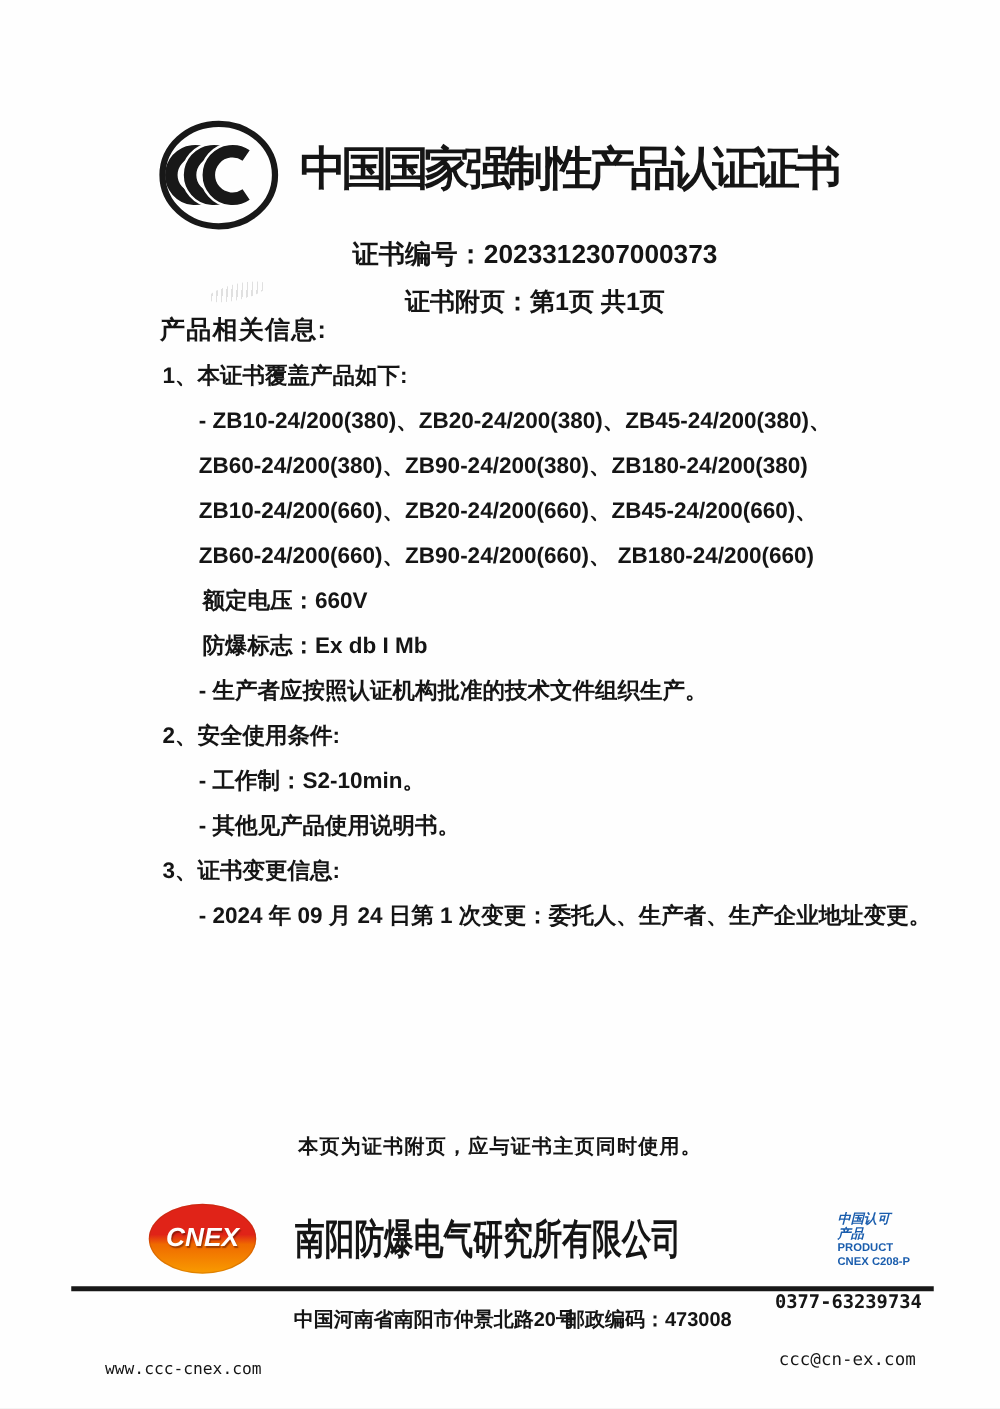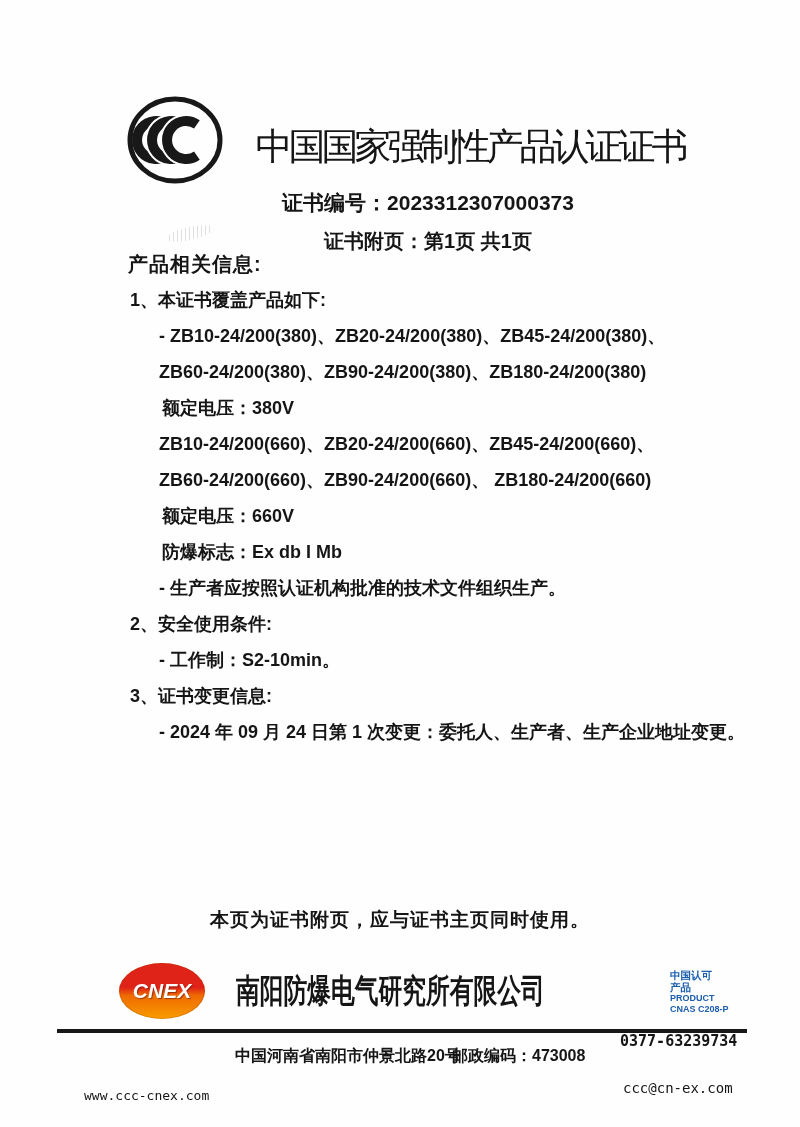--- a/index.html
+++ b/index.html
@@ -8,22 +8,22 @@
     width:800px;height:1127px;
     margin:0 auto;
     background:#fefefe;
     font-family:"Liberation Sans",sans-serif;
     color:#151515;
     overflow:hidden;
   }
   
   .ccc-logo{position:absolute;left:125px;top:94px;width:100px;height:92px;}
   .doc-title{
-    position:absolute;left:240px;top:122px;width:460px;
-    text-align:center;font-size:37px;font-weight:400;letter-spacing:-4px;
+    position:absolute;left:240px;top:110px;width:460px;
+    font-size:37px;font-weight:700;letter-spacing:-4px;
     white-space:nowrap;
   }
   
   .cert-meta{position:absolute;left:0;top:189px;width:800px;text-align:center;padding-left:28px;}
   .cert-no{font-size:21px;font-weight:700;letter-spacing:0;white-space:pre;}
   .cert-page{font-size:20px;font-weight:700;margin-top:11px;white-space:pre;}
   .smudge{
     position:absolute;left:166px;top:227px;width:48px;height:13px;
     background:repeating-linear-gradient(105deg,#9a9a9a 0 1px,transparent 1px 4px);
     opacity:.30;transform:rotate(-13deg);border-radius:50%;
@@ -36,21 +36,21 @@
     font-family:"Liberation Sans",sans-serif;
   }
   .bline.heading{font-size:20px;letter-spacing:1px;}
   .ind0{padding-left:0;}
   .ind1{padding-left:2px;}
   .ind2{padding-left:31px;}
   .ind3{padding-left:34px;}
   
   .note-line{
     position:absolute;left:0;top:907px;width:800px;text-align:center;
-    font-size:19px;font-weight:700;letter-spacing:1px;white-space:pre;
+    font-size:16px;font-weight:700;letter-spacing:1px;white-space:pre;
   }
   
   .cnex-logo{
     position:absolute;left:119px;top:963px;width:86px;height:56px;
     border-radius:50%;
     background:linear-gradient(180deg,#e02318 0%,#e02318 44%,#ef6a00 58%,#f99c00 100%);
     display:flex;align-items:center;justify-content:center;
     box-shadow:0 0 0 1px rgba(150,60,0,.25) inset;
   }
   .cnex-text{
@@ -61,21 +61,21 @@
   .company-name{
     position:absolute;left:236px;top:969px;
     font-size:33px;font-weight:700;white-space:nowrap;
     transform:scaleX(.72);transform-origin:left center;
   }
   .cnas-logo{position:absolute;left:593px;top:964px;width:74px;height:57px;}
   .cnas-side{
     position:absolute;left:670px;top:969px;width:90px;
     color:#1a5dad;font-weight:700;line-height:11px;font-size:9px;white-space:nowrap;
   }
-  .cnas-side .cn{font-size:10.5px;line-height:12px;}
+  .cnas-side .cn{font-size:10.5px;line-height:12px;font-style:italic;}
   
   .bottom-rule{position:absolute;left:57px;top:1029px;width:690px;height:4px;background:#181818;}
   .web-stack{
     position:absolute;left:84px;top:1036px;
     font-family:"DejaVu Sans Mono","Liberation Mono",monospace;
     font-size:13px;line-height:24px;font-weight:500;white-space:pre;
   }
   .addr-line{
     position:absolute;left:235px;top:1046px;
     font-size:16px;font-weight:700;white-space:pre;text-align:right;
@@ -116,44 +116,44 @@
     <div class="cert-no">证书编号：2023312307000373</div>
     <div class="cert-page">证书附页：第1页 共1页</div>
   </div>
   <div class="smudge"></div>
 
   <div class="body-block">
     <div class="bline heading ind0">产品相关信息:</div>
     <div class="bline ind1">1、本证书覆盖产品如下:</div>
     <div class="bline ind2">- ZB10-24/200(380)、ZB20-24/200(380)、ZB45-24/200(380)、</div>
     <div class="bline ind2">ZB60-24/200(380)、ZB90-24/200(380)、ZB180-24/200(380)</div>
-    <div class="bline ind3">额定电压：380V</div>
     <div class="bline ind2">ZB10-24/200(660)、ZB20-24/200(660)、ZB45-24/200(660)、</div>
     <div class="bline ind2">ZB60-24/200(660)、ZB90-24/200(660)、 ZB180-24/200(660)</div>
     <div class="bline ind3">额定电压：660V</div>
     <div class="bline ind3">防爆标志：Ex db I Mb</div>
     <div class="bline ind2">- 生产者应按照认证机构批准的技术文件组织生产。</div>
     <div class="bline ind1">2、安全使用条件:</div>
     <div class="bline ind2">- 工作制：S2-10min。</div>
+    <div class="bline ind2">- 其他见产品使用说明书。</div>
     <div class="bline ind1">3、证书变更信息:</div>
     <div class="bline ind2">- 2024 年 09 月 24 日第 1 次变更：委托人、生产者、生产企业地址变更。</div>
   </div>
 
   <div class="note-line">本页为证书附页，应与证书主页同时使用。</div>
 
   <div class="cnex-logo">
     <span class="cnex-text">CNEX</span>
   </div>
   <div class="company-name">南阳防爆电气研究所有限公司</div>
 
   <div class="cnas-side">
     <div class="cn">中国认可</div>
     <div class="cn">产品</div>
     <div>PRODUCT</div>
-    <div>CNAS C208-P</div>
+    <div>CNEX C208-P</div>
   </div>
 
   <div class="bottom-rule"></div>
   <div class="web-stack">
     <div>www.ccc-cnex.com</div>
     
   </div>
   <div class="addr-line">中国河南省南阳市仲景北路20号</div>
   <div class="postal-line">邮政编码：473008</div>
   <div class="phone-line">0377-63239734</div>

